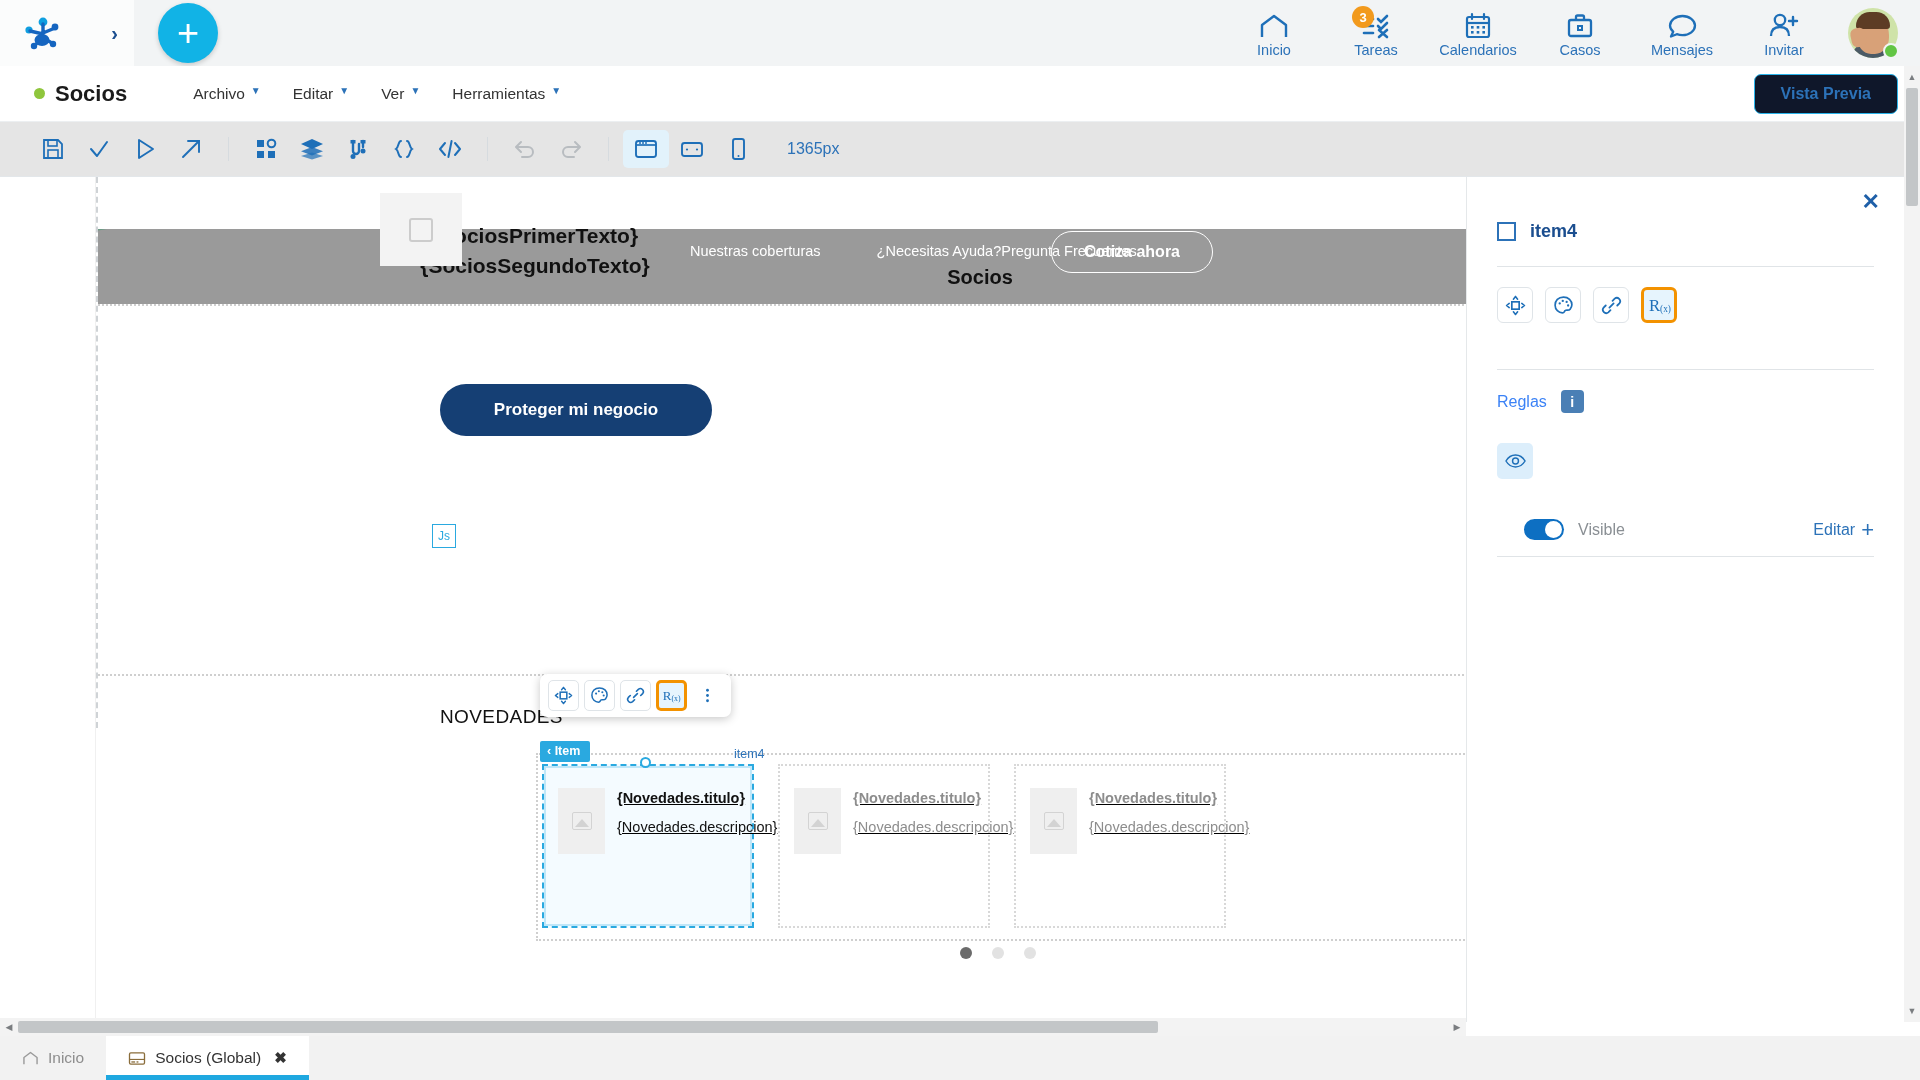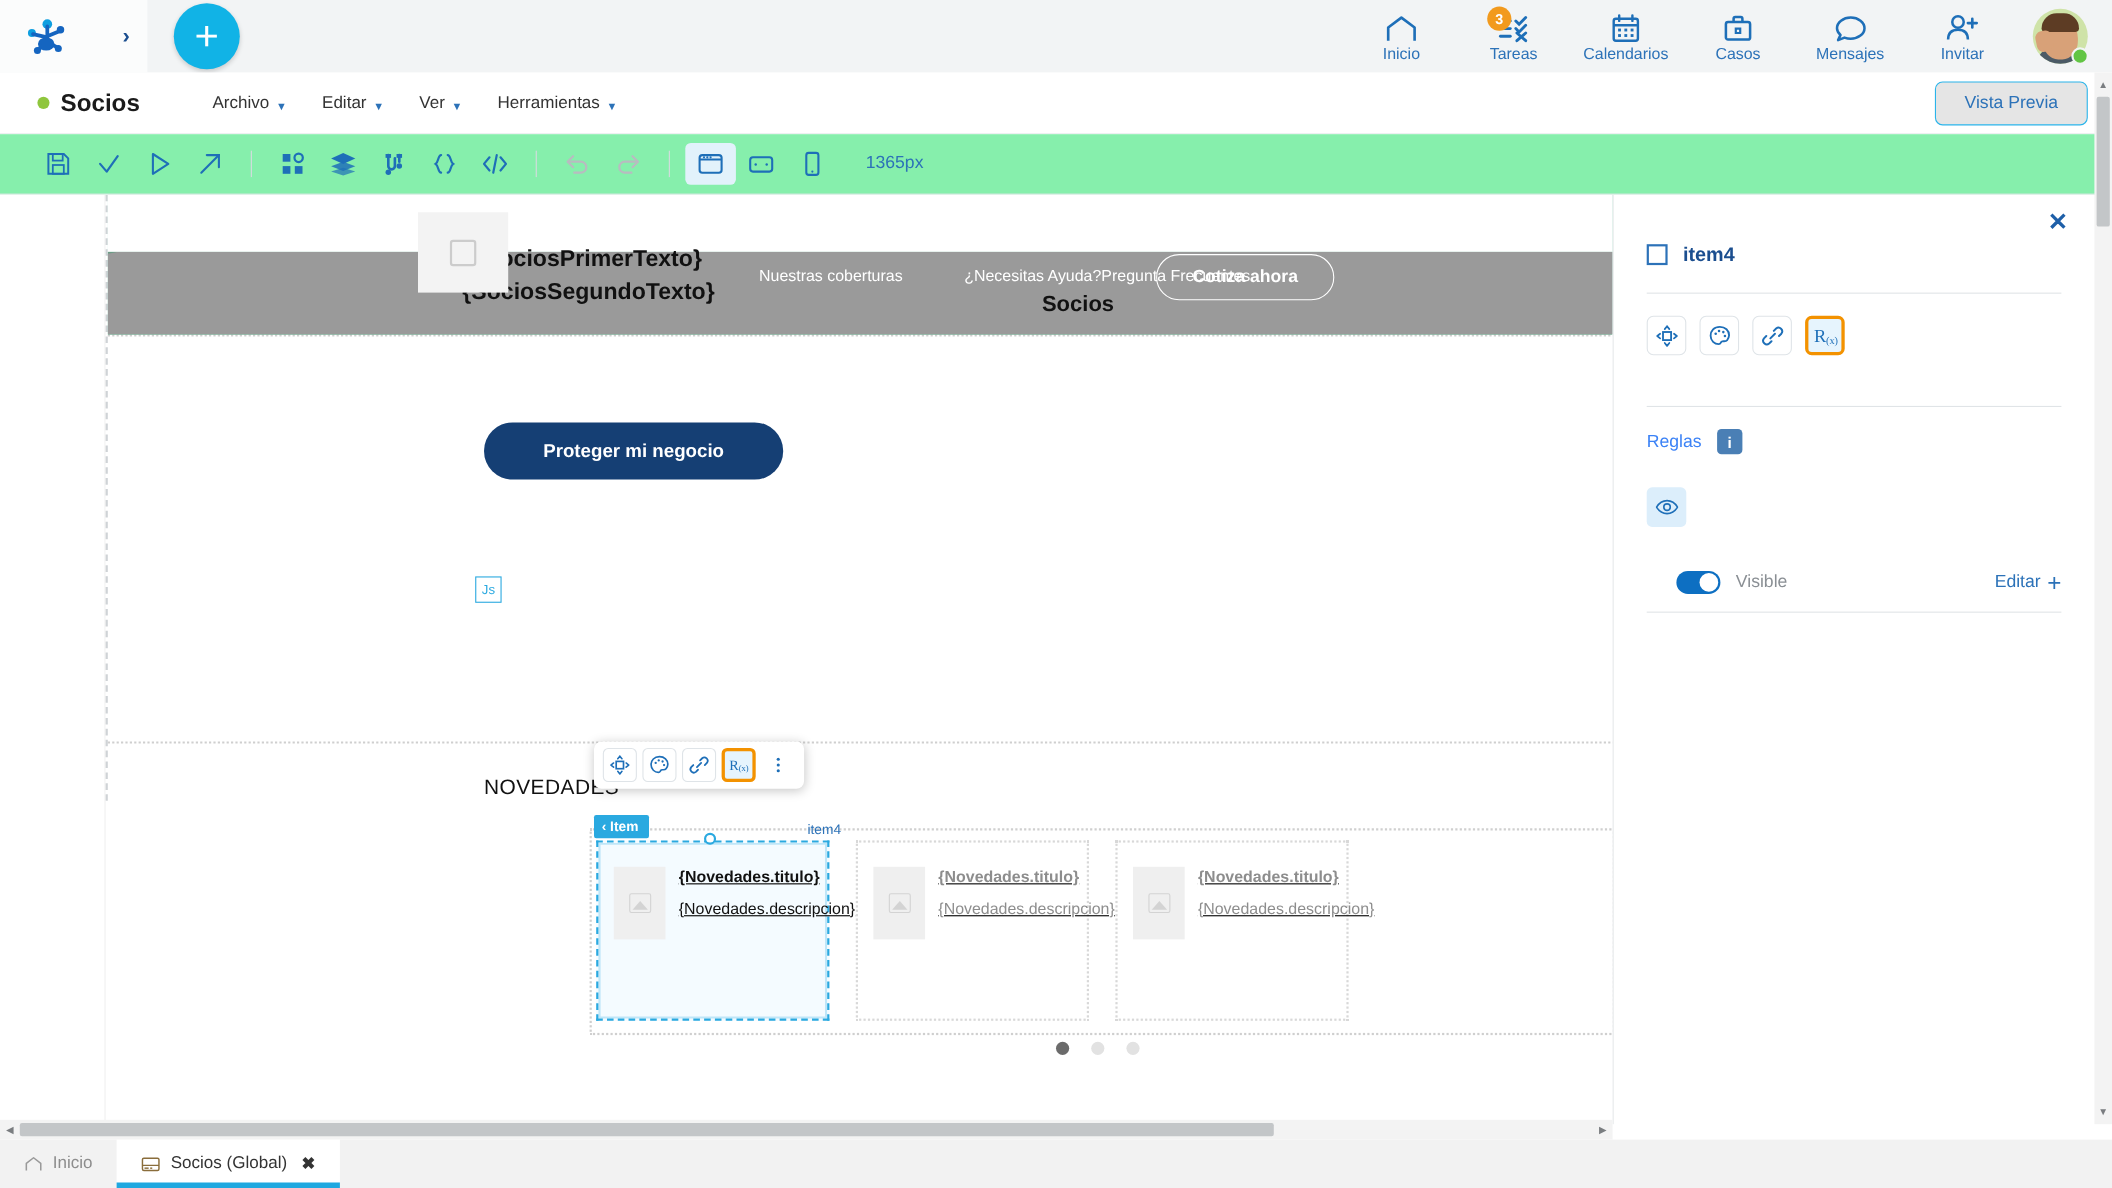--- a/index.html
+++ b/index.html
@@ -48,29 +48,29 @@
 
   
   .docbar { position:absolute; left:0; top:66px; width:1920px; height:56px;
     background:#fff; display:flex; align-items:center; padding:0 22px 0 34px;
     border-bottom:1px solid #eceff1; }
   .doc-dot { width:11px; height:11px; border-radius:50%; background:#8fc63d;
     margin-right:10px; }
   .doc-title { font-size:22px; font-weight:bold; color:#1b1b1b; }
   .menus { display:flex; gap:32px; margin-left:66px; }
   .menu { font-size:15.5px; color:#333; cursor:pointer; display:flex;
-    align-items:flex-end; gap:6px; }
+    align-items:flex-start; gap:6px; }
   .menu .cv { font-size:10px; color:#2c72b8; }
   .vista-btn { margin-left:auto; border:1px solid #2ab4ea; border-radius:7px;
-    color:#2c72b8; font-size:16px; font-weight:normal; padding:10px 26px;
-    background:#e5e5e5; cursor:pointer; }
+    color:#2c72b8; font-size:16px; font-weight:bold; padding:10px 26px;
+    background:#0f172a; cursor:pointer; }
 
   
   .toolbar { position:absolute; left:0; top:122px; width:1920px; height:55px;
-    background:#86efac; display:flex; align-items:center; padding-left:30px;
+    background:#e5e5e5; display:flex; align-items:center; padding-left:30px;
     border-bottom:1px solid #e3e7ea; }
   .tb { width:46px; height:38px; display:flex; align-items:center;
     justify-content:center; cursor:pointer; border-radius:5px; }
   .tb.act { background:#e2f2fb; }
   .tb-sep { width:1px; height:24px; background:#d6dbdf; margin:0 14px; }
   .px-label { font-size:16px; color:#2c72b8; margin-left:26px; }
 
   
   .canvas-area { position:absolute; left:0; top:177px; width:1466px; height:845px;
     background:#fff; overflow:hidden; }

